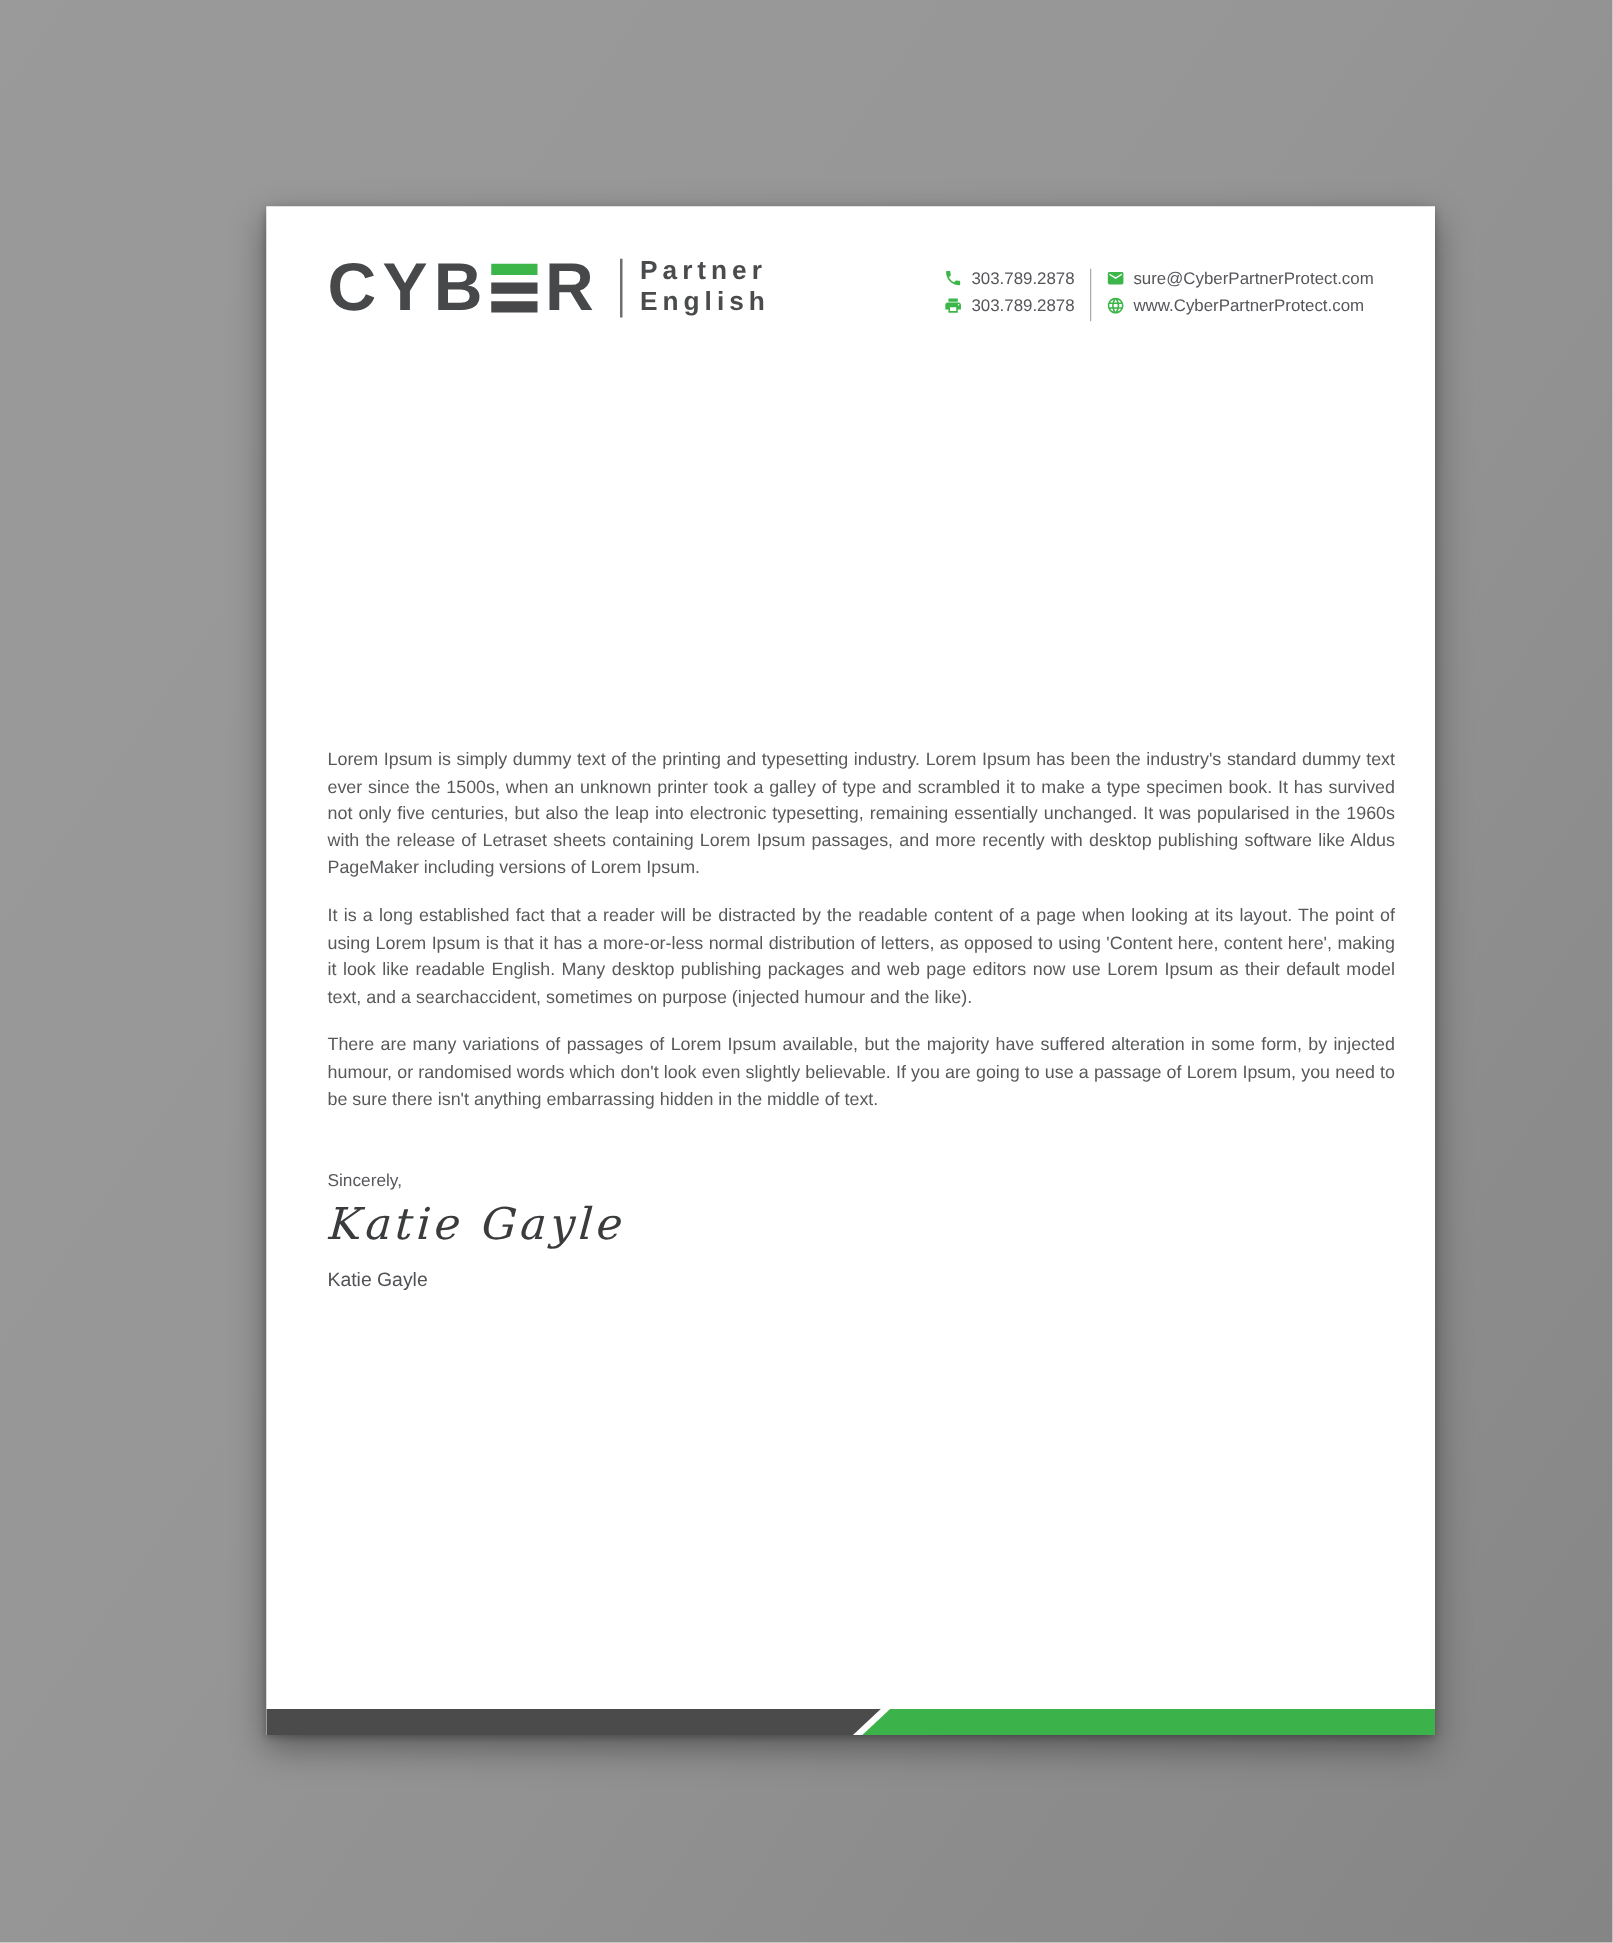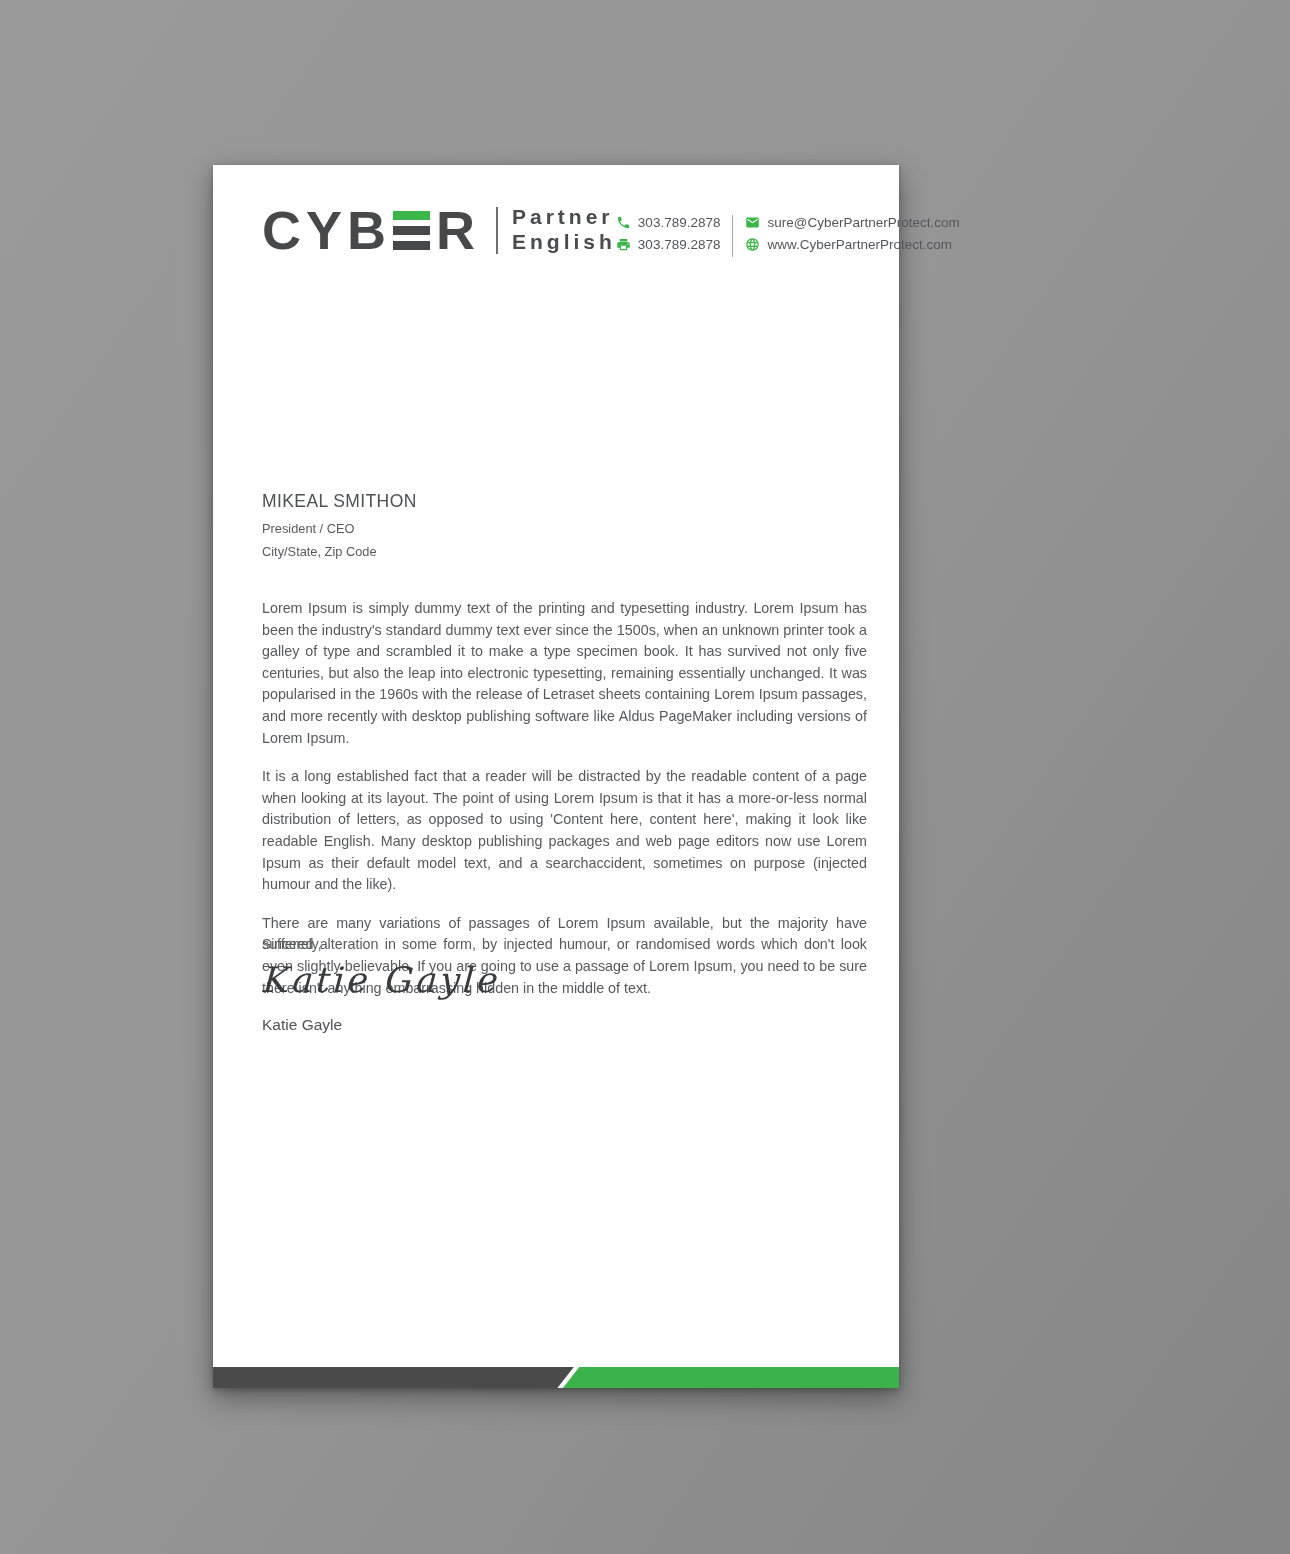--- a/index.html
+++ b/index.html
@@ -8,21 +8,21 @@
     font-family: "Liberation Sans", sans-serif;
     background: linear-gradient(125deg, #9a9a9a 0%, #969696 45%, #858585 100%);
     position: relative;
     overflow: hidden;
   }
 
   
   .page {
     position: absolute;
     left: 213px; top: 165px;
-    width: 686px; height: 1223px;
+    width: 935px; height: 1223px;
     background: #ffffff;
     box-shadow: 0 10px 26px rgba(0,0,0,0.38), 0 2px 6px rgba(0,0,0,0.25);
   }
 
   
   .header {
     position: absolute;
     left: 49px; right: 49px; top: 38px;
     display: flex;
     justify-content: space-between;
@@ -194,25 +194,20 @@
             <svg viewBox="0 0 24 24">
                 <path d="M11.99 2C6.47 2 2 6.48 2 12s4.47 10 9.99 10C17.52 22 22 17.52 22 12S17.52 2 11.99 2zm6.93 6h-2.95c-.32-1.25-.78-2.45-1.38-3.56 1.84.63 3.37 1.91 4.33 3.56zM12 4.04c.83 1.2 1.48 2.53 1.91 3.96h-3.82c.43-1.43 1.08-2.76 1.91-3.96zM4.26 14C4.1 13.36 4 12.69 4 12s.1-1.36.26-2h3.38c-.08.66-.14 1.32-.14 2 0 .68.06 1.34.14 2H4.26zm.82 2h2.95c.32 1.25.78 2.45 1.38 3.56-1.84-.63-3.37-1.9-4.33-3.56zm2.95-8H5.08c.96-1.66 2.49-2.93 4.33-3.56C8.81 5.55 8.35 6.75 8.03 8zM12 19.96c-.83-1.2-1.48-2.53-1.91-3.96h3.82c-.43 1.43-1.08 2.76-1.91 3.96zM14.34 14H9.66c-.09-.66-.16-1.32-.16-2 0-.68.07-1.35.16-2h4.68c.09.65.16 1.32.16 2 0 .68-.07 1.34-.16 2zm.25 5.56c.6-1.11 1.06-2.31 1.38-3.56h2.95c-.96 1.65-2.49 2.93-4.33 3.56zM16.36 14c.08-.66.14-1.32.14-2 0-.68-.06-1.34-.14-2h3.38c.16.64.26 1.31.26 2s-.1 1.36-.26 2h-3.38z"></path>
               </svg>
           </span>
           <span>www.CyberPartnerProtect.com</span>
         </div>
       </div>
     </div>
   </div>
 
-  <div class="recipient">
-    <div class="recipient-name">MIKEAL SMITHON</div>
-    <div class="recipient-line">President / CEO</div>
-    <div class="recipient-line">City/State, Zip Code</div>
-  </div>
 
   <div class="letter-body">
     <p>Lorem Ipsum is simply dummy text of the printing and typesetting industry. Lorem Ipsum has been the industry's standard dummy text ever since the 1500s, when an unknown printer took a galley of type and scrambled it to make a type specimen book. It has survived not only five centuries, but also the leap into electronic typesetting, remaining essentially unchanged. It was popularised in the 1960s with the release of Letraset sheets containing Lorem Ipsum passages, and more recently with desktop publishing software like Aldus PageMaker including versions of Lorem Ipsum.</p>
     <p>It is a long established fact that a reader will be distracted by the readable content of a page when looking at its layout. The point of using Lorem Ipsum is that it has a more-or-less normal distribution of letters, as opposed to using 'Content here, content here', making it look like readable English. Many desktop publishing packages and web page editors now use Lorem Ipsum as their default model text, and a searchaccident, sometimes on purpose (injected humour and the like).</p>
     <p>There are many variations of passages of Lorem Ipsum available, but the majority have suffered alteration in some form, by injected humour, or randomised words which don't look even slightly believable. If you are going to use a passage of Lorem Ipsum, you need to be sure there isn't anything embarrassing hidden in the middle of text.</p>
   </div>
 
   <div class="closing">
     <div class="salutation">Sincerely,</div>
     <div class="signature-script">Katie Gayle</div>

